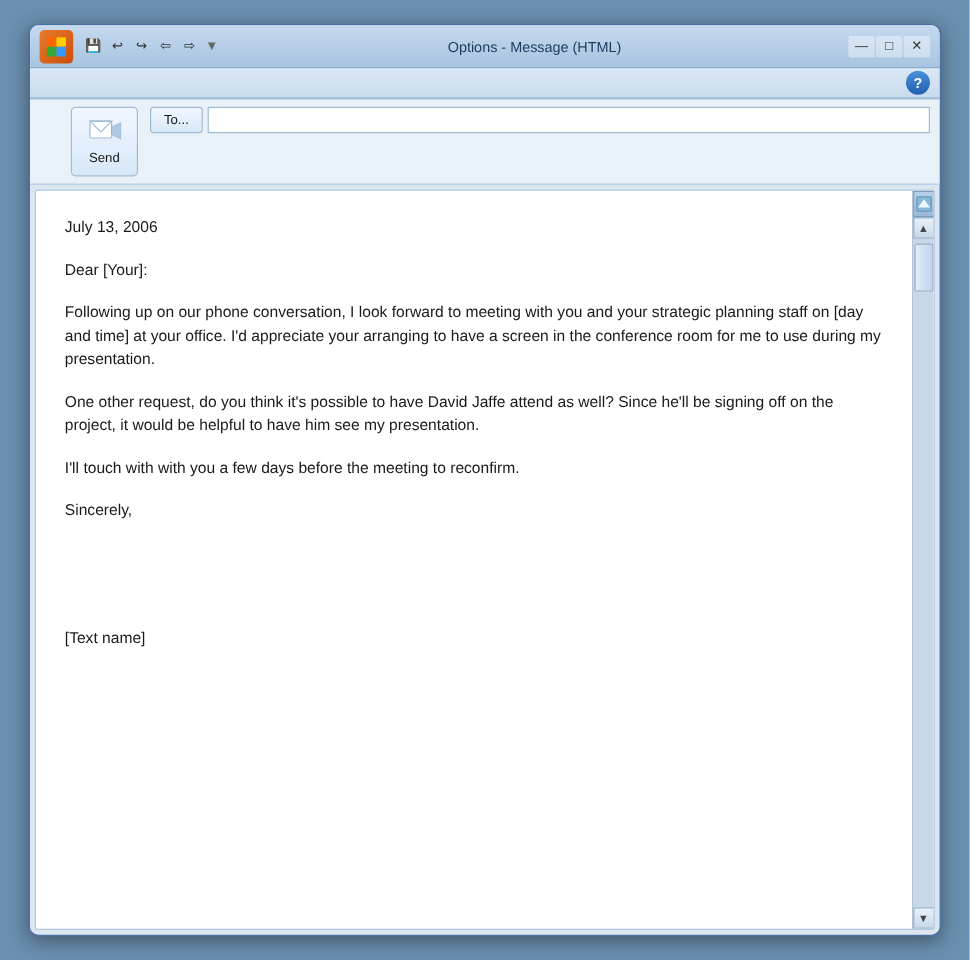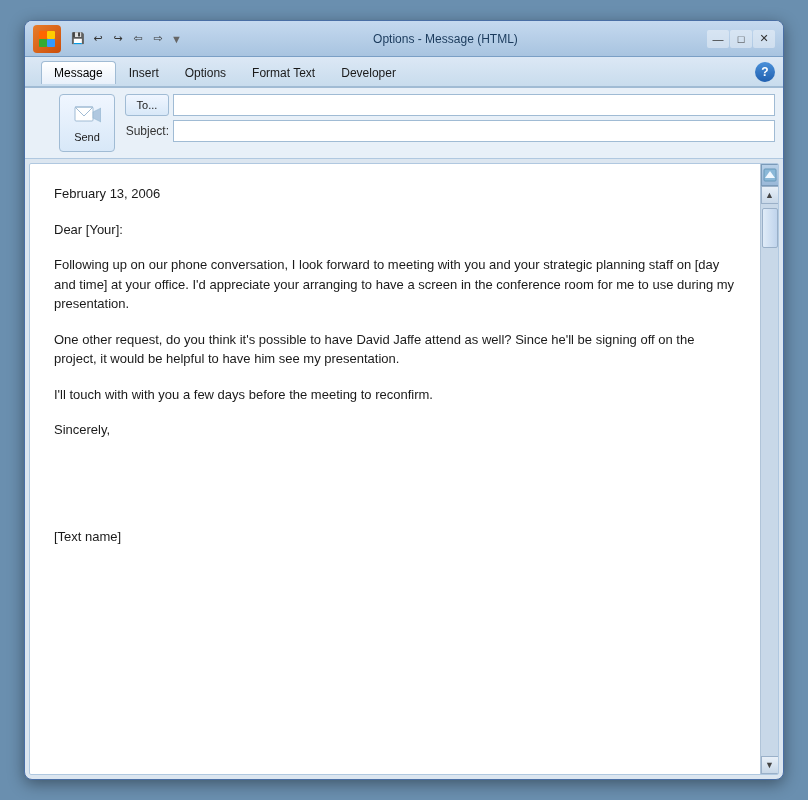--- a/index.html
+++ b/index.html
@@ -294,27 +294,20 @@
     <div class="title-text">Options - Message (HTML)</div>
     <div class="window-controls">
       <button class="win-ctrl">—</button>
       <button class="win-ctrl">□</button>
       <button class="win-ctrl close">✕</button>
     </div>
   </div>
 
   <div class="ribbon">
     <div class="menu-row">
-      <div class="menu-bar">
-        <div class="menu-item active">Message</div>
-        <div class="menu-item">Insert</div>
-        <div class="menu-item">Options</div>
-        <div class="menu-item">Format Text</div>
-        <div class="menu-item">Developer</div>
-      </div>
       <button class="help-btn">?</button>
     </div>
   </div>
 
   <div class="header-section">
     <div class="header-inner">
       <button class="send-btn">
         <div>
           <svg width="28" height="22" viewBox="0 0 28 22">
             <rect x="2" y="3" width="18" height="14" rx="1" fill="white" stroke="#a0bbd4" stroke-width="1"></rect>
@@ -322,31 +315,27 @@
             <polygon points="20,8 28,4 28,18 20,14" fill="#b0c8e0" stroke="#8ab0cc" stroke-width="0.5"></polygon>
           </svg>
         </div>
         <span>Send</span>
       </button>
       <div class="fields-container" style="flex:1;">
         <div class="field-row">
           <button class="field-btn">To...</button>
           <input class="field-input" type="text" value="" style="">
         </div>
-        <div class="field-row">
-          <span class="field-label">Subject:</span>
-          <input class="field-input" type="text" value="" style="">
-        </div>
       </div>
     </div>
   </div>
 
   <div class="body-area">
     <div class="email-body" contenteditable="true" style="">
-      <p>February 13, 2006</p>
+      <p>July 13, 2006</p>
       <p>Dear [Your]:</p>
       <p>Following up on our phone conversation, I look forward to meeting with you and your strategic planning staff on [day and time] at your office. I'd appreciate your arranging to have a screen in the conference room for me to use during my presentation.</p>
       <p>One other request, do you think it's possible to have David Jaffe attend as well? Since he'll be signing off on the project, it would be helpful to have him see my presentation.</p>
       <p>I'll touch with with you a few days before the meeting to reconfirm.</p>
       <p>Sincerely,</p>
       <p><br></p>
       <p><br></p>
       <p>[Text name]</p>
     </div>
     <div class="scroll-area">

